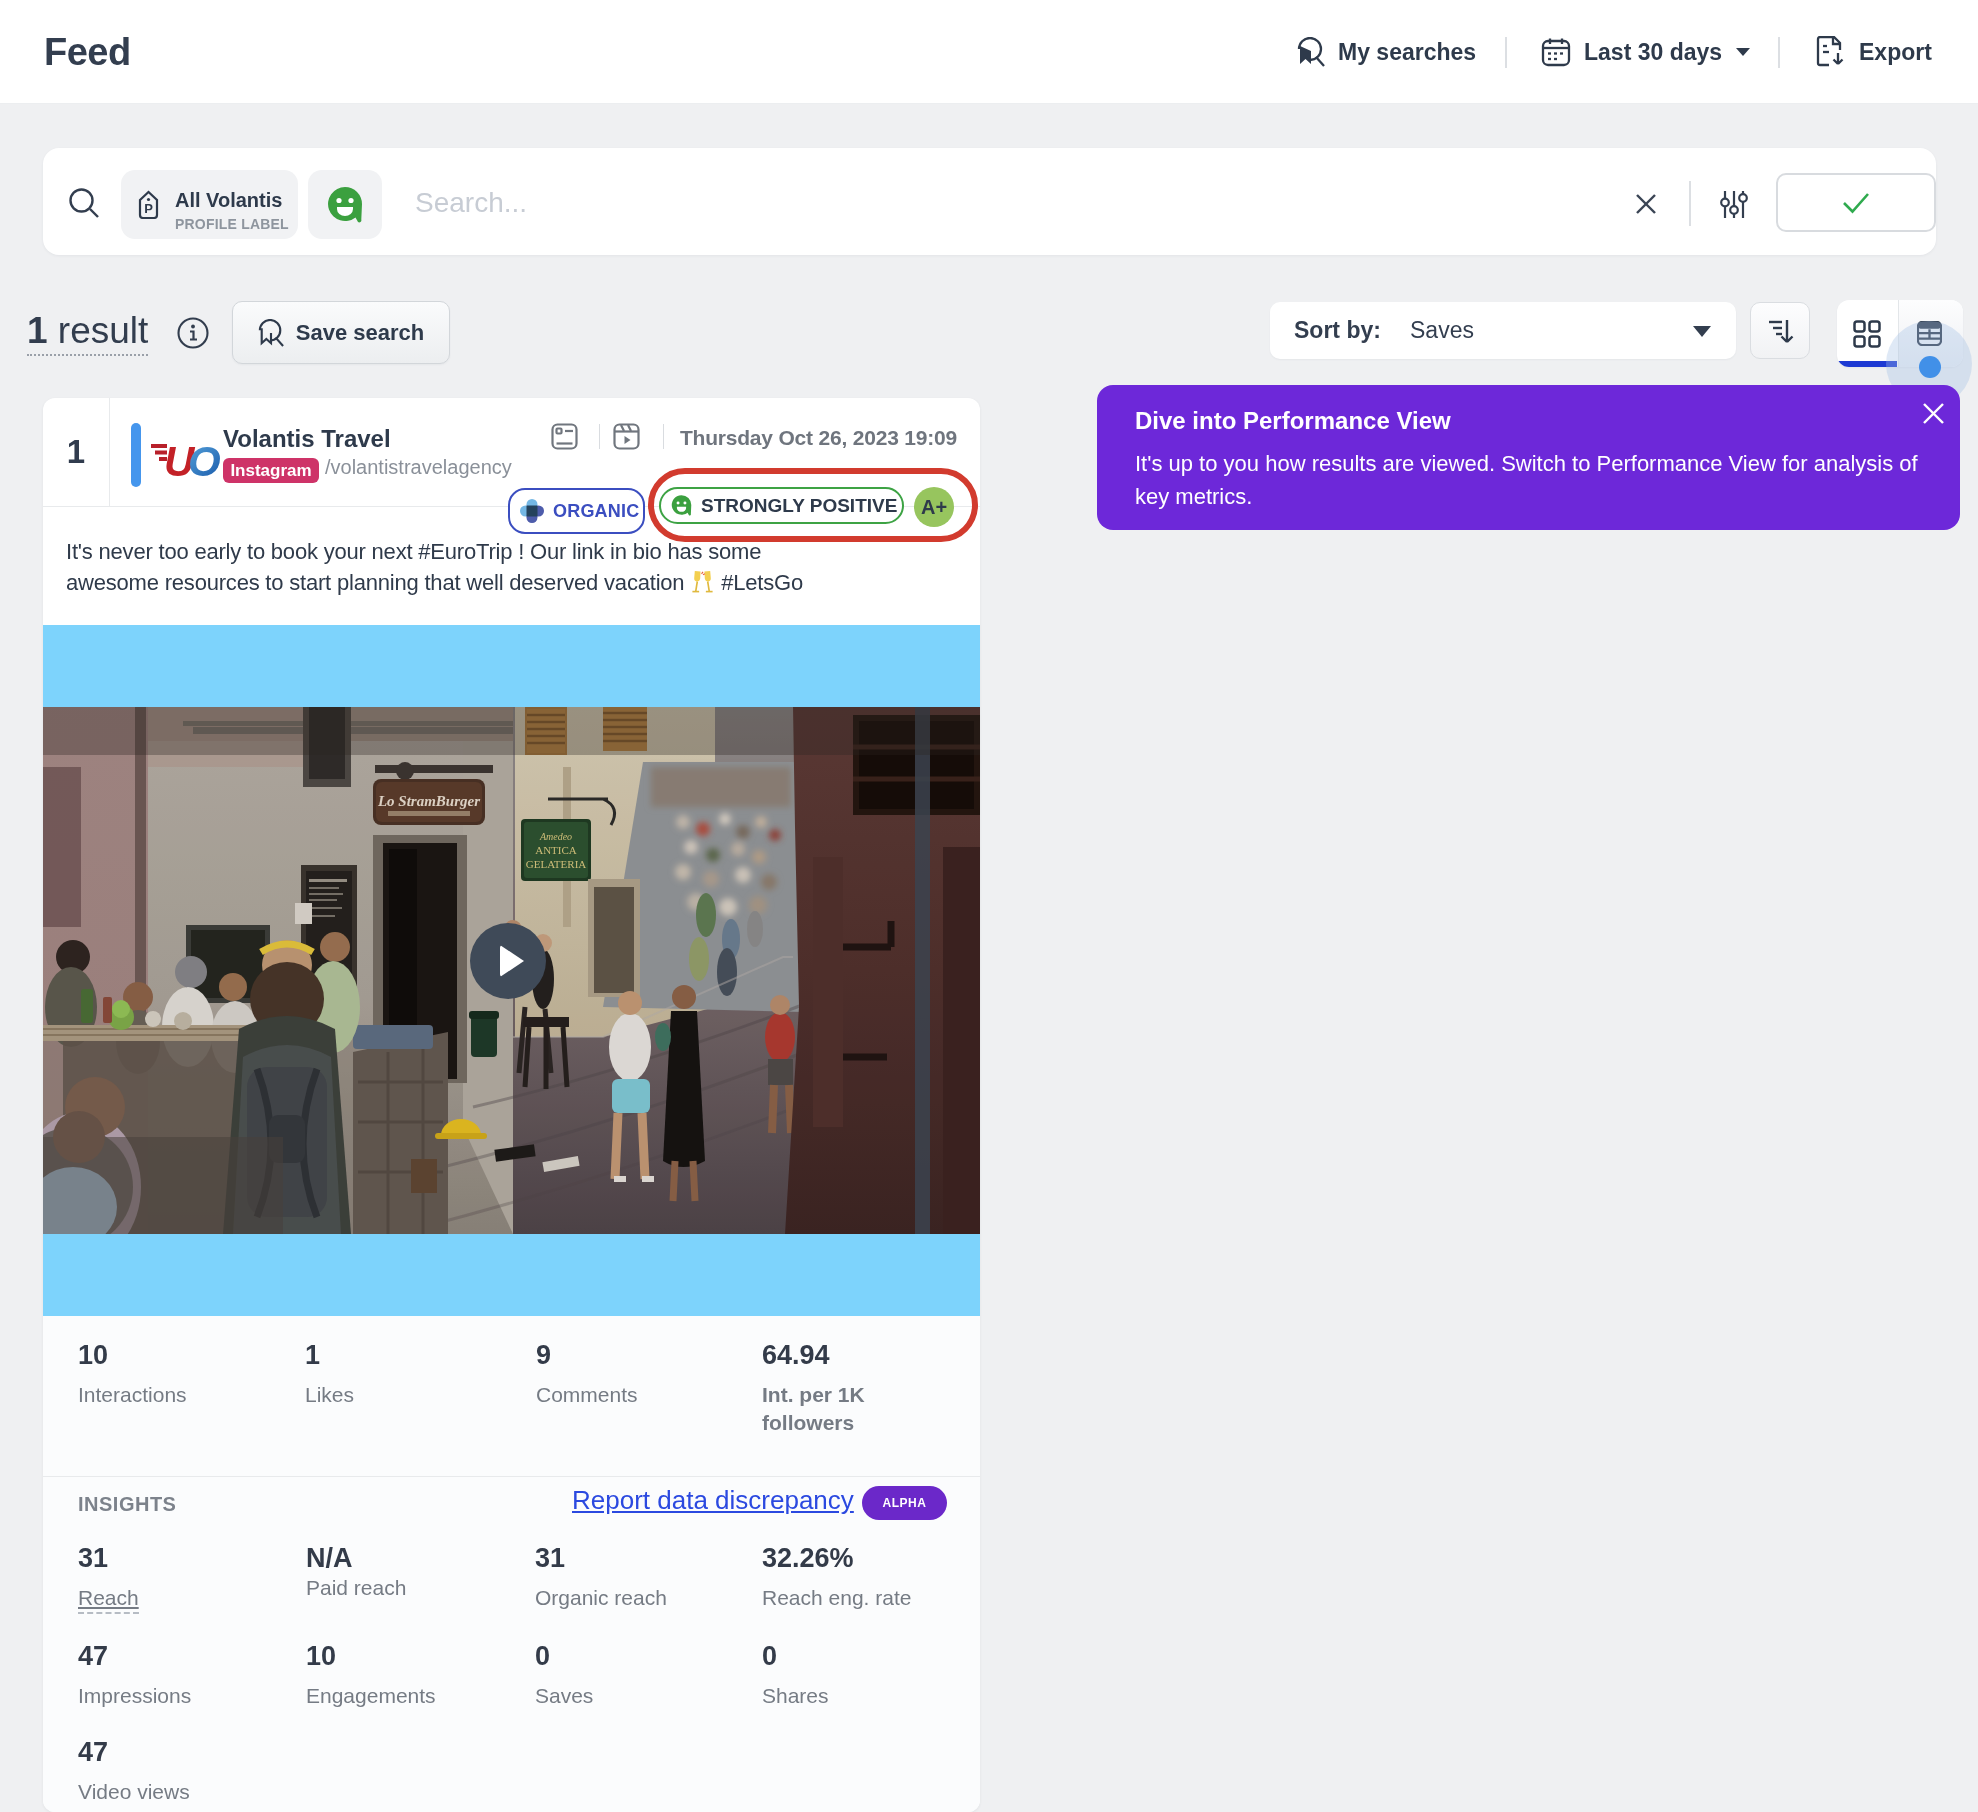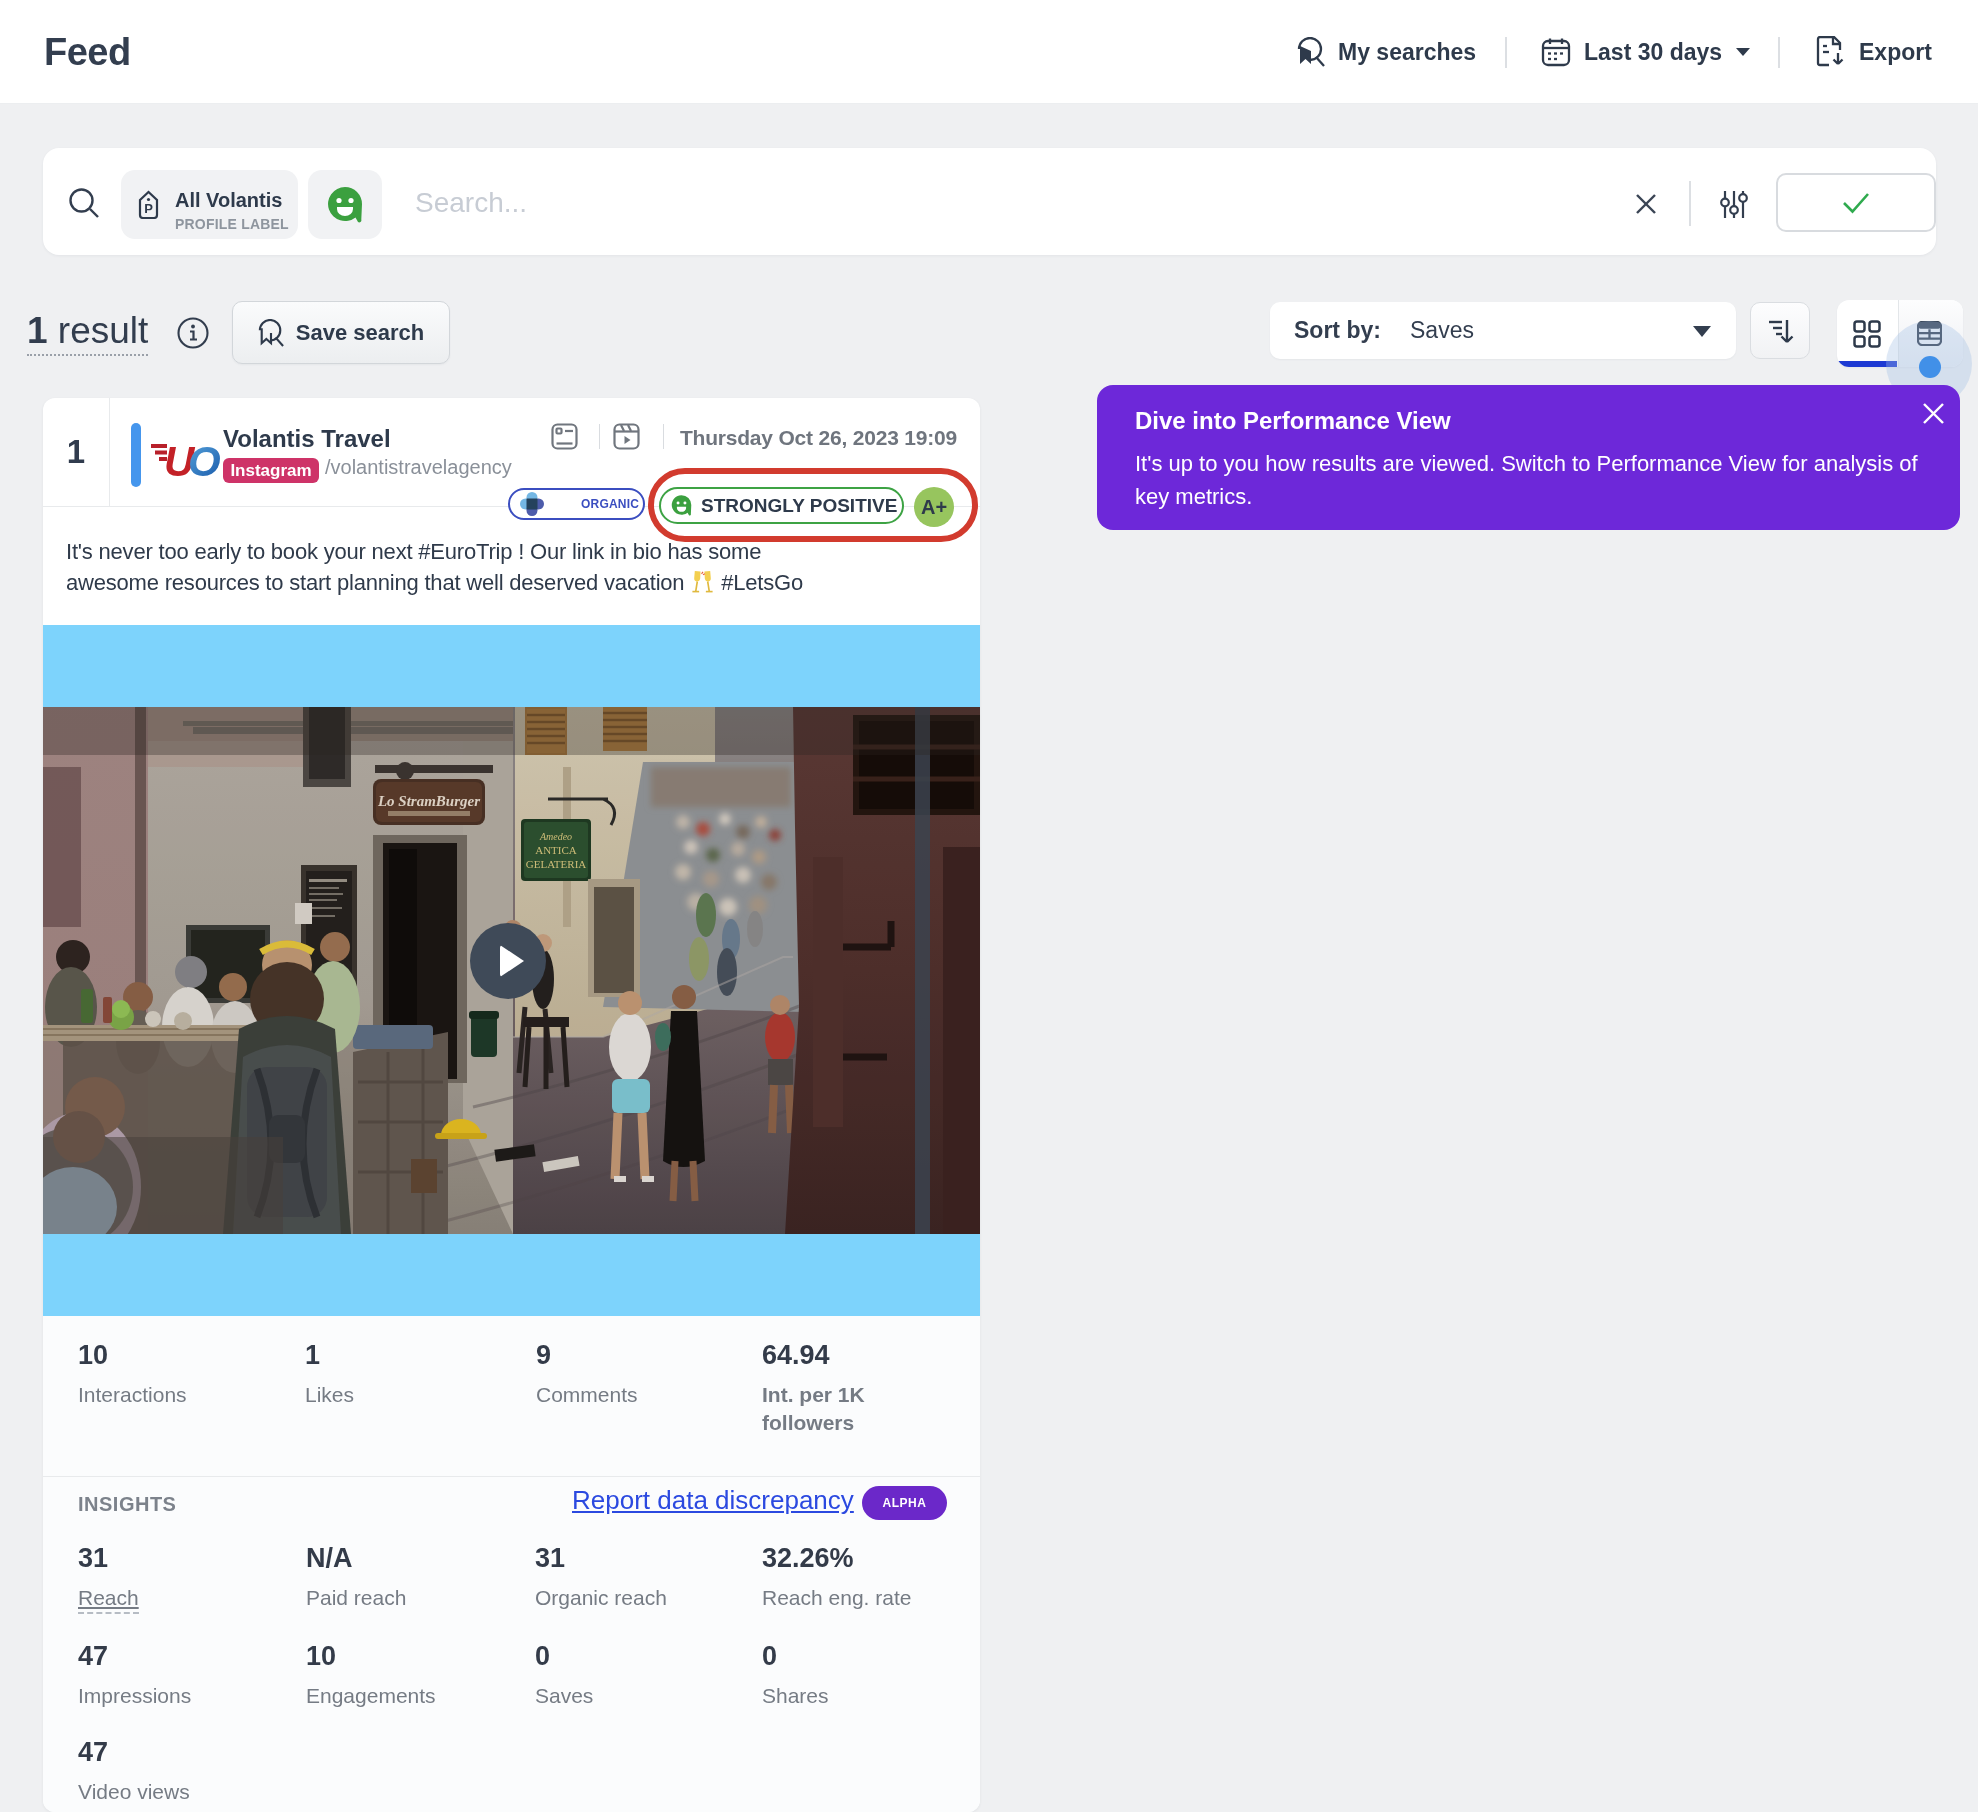--- a/index.html
+++ b/index.html
@@ -38,21 +38,21 @@
 #numcell { position:absolute; left:0; top:0; width:67px; height:108px; border-right:1px solid #e8eaec; font-size:33px; font-weight:700; color:#313c4e; text-align:center; line-height:108px; }
 #accent { position:absolute; left:88px; top:25px; width:10px; height:64px; border-radius:5px; background:#4596ed; }
 #hdrline { position:absolute; left:0; top:108px; width:937px; height:1px; background:#e8eaec; }
 #vtitle { position:absolute; left:180px; top:27px; font-size:24px; font-weight:700; color:#2e3a4b; }
 #igbadge { position:absolute; left:180px; top:60px; width:96px; height:25px; background:#ce3368; border-radius:6px; color:#fff; font-size:17px; font-weight:700; text-align:center; line-height:25px; }
 #handle { position:absolute; left:282px; top:58px; font-size:20px; color:#8a9099; }
 #pdate { position:absolute; right:23px; top:28px; font-size:21px; letter-spacing:-0.2px; font-weight:700; color:#6f757e; white-space:nowrap; }
 .icondiv { position:absolute; top:26px; width:1px; height:25px; background:#d9dce0; }
 
 .pill { position:absolute; background:#fff; display:flex; align-items:center; font-weight:700; }
-#organic { left:465px; top:90px; width:137px; height:32px; border:2px solid #3b4ec0; border-radius:17px; color:#3b4ec0; font-size:12px; letter-spacing:0.2px;gap:28px; }
+#organic { left:465px; top:90px; width:137px; height:46px; border:2px solid #3b4ec0; border-radius:17px; color:#3b4ec0; font-size:18px; letter-spacing:0.2px; }
 #strpos { left:616px; top:89px; width:245px; height:37px; border:2px solid #3da344; border-radius:19px; color:#2e3a4b; font-size:19px; letter-spacing:0px; }
 #aplus { position:absolute; left:871px; top:89px; width:40px; height:40px; border-radius:50%; background:#97c55e; color:#2e3a4b; font-size:20px; font-weight:700; text-align:center; line-height:40px; }
 #redbox { position:absolute; left:605px; top:70px; width:330px; height:74px; border:6px solid #d23b2e; border-radius:37px; }
 #posttext { position:absolute; left:23px; top:138px; width:900px; font-size:22px; letter-spacing:-0.2px; line-height:31px; color:#2f3a4a; white-space:nowrap; }
 
 #media { position:absolute; left:0; top:227px; width:937px; height:691px; background:#7dd3fc; }
 #photo { position:absolute; left:0; top:82px; width:937px; height:527px; }
 #playbtn { position:absolute; left:427px; top:298px; width:76px; height:76px; border-radius:50%; background:#3f4a58; }
 #playbtn:after { content:""; position:absolute; left:30px; top:22px; border-left:24px solid #fff; border-top:16px solid transparent; border-bottom:16px solid transparent; border-radius:3px; }
 
@@ -531,21 +531,21 @@
   <div id="insights">
     <div id="inslabel">INSIGHTS</div>
     <div id="replink">Report data discrepancy</div>
     <div id="alphapill">ALPHA</div>
     <div class="scol" style="left:35px;top:66px;">
         <div class="snum">31</div>
         <div class="slbl" style="margin-top:10px;text-decoration:underline;"><span style="border-bottom:2px dashed #b6bcc4;padding-bottom:3px;">Reach</span></div>
       </div>
     <div class="scol" style="left:263px;top:66px;">
         <div class="snum">N/A</div>
-        <div class="slbl" style="margin-top:10px;">Paid reach</div>
+        <div class="slbl" style="margin-top:0;">Paid reach</div>
       </div>
     <div class="scol" style="left:492px;top:66px;">
         <div class="snum">31</div>
         <div class="slbl" style="margin-top:10px;">Organic reach</div>
       </div>
     <div class="scol" style="left:719px;top:66px;">
         <div class="snum">32.26%</div>
         <div class="slbl" style="margin-top:10px;">Reach eng. rate</div>
       </div>
     <div class="scol" style="left:35px;top:164px;">

